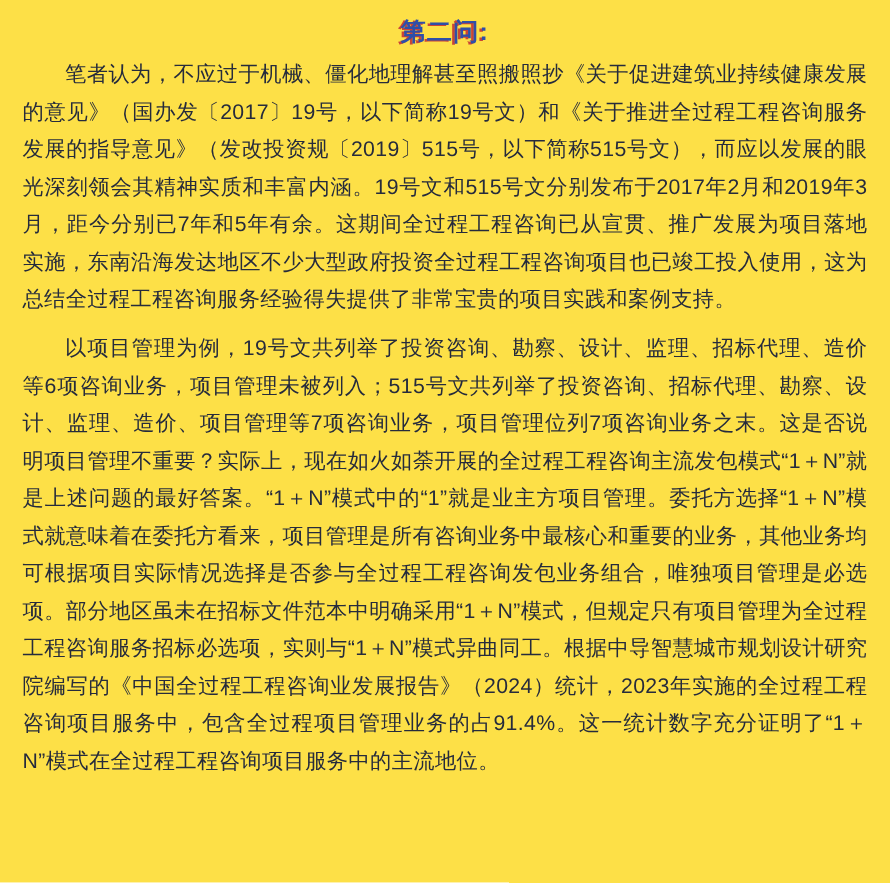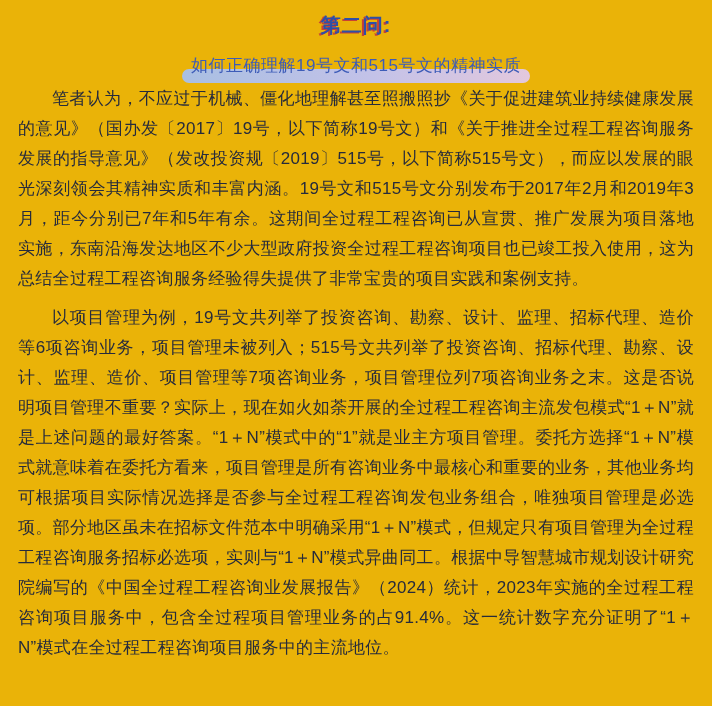--- a/index.html
+++ b/index.html
@@ -5,21 +5,21 @@
   html, body {
     margin: 0;
     padding: 0;
     background: #ffffff;
     font-family: "Liberation Sans", "DejaVu Sans", sans-serif;
   }
   .doc {
     width: 712px;
     height: 706px;
     box-sizing: border-box;
-    background: #eab308;
+    background: #fde047;
     overflow: hidden;
     padding: 10px 18px 0 18px;
   }
   .title {
     margin: 2px 0 0 0;
     text-align: center;
     font-size: 20px;
     font-weight: bold;
     color: #2e4fa8;
     letter-spacing: 1px;
@@ -63,24 +63,18 @@
     margin: 0 0 9px 0;
     text-indent: 2em;
   }
 </style>
 </head>
 <body>
 
 <div class="doc">
   <h1 class="title">第二问:</h1>
 
-  <div class="subtitle-wrap">
-    <span class="subtitle">
-      <span class="pill"></span>
-      <span class="subtitle-text">如何正确理解19号文和515号文的精神实质</span>
-    </span>
-  </div>
 
   <div class="body">
     <p>笔者认为，不应过于机械、僵化地理解甚至照搬照抄《关于促进建筑业持续健康发展的意见》（国办发〔2017〕19号，以下简称19号文）和《关于推进全过程工程咨询服务发展的指导意见》（发改投资规〔2019〕515号，以下简称515号文），而应以发展的眼光深刻领会其精神实质和丰富内涵。19号文和515号文分别发布于2017年2月和2019年3月，距今分别已7年和5年有余。这期间全过程工程咨询已从宣贯、推广发展为项目落地实施，东南沿海发达地区不少大型政府投资全过程工程咨询项目也已竣工投入使用，这为总结全过程工程咨询服务经验得失提供了非常宝贵的项目实践和案例支持。</p>
     <p>以项目管理为例，19号文共列举了投资咨询、勘察、设计、监理、招标代理、造价等6项咨询业务，项目管理未被列入；515号文共列举了投资咨询、招标代理、勘察、设计、监理、造价、项目管理等7项咨询业务，项目管理位列7项咨询业务之末。这是否说明项目管理不重要？实际上，现在如火如荼开展的全过程工程咨询主流发包模式“1＋N”就是上述问题的最好答案。“1＋N”模式中的“1”就是业主方项目管理。委托方选择“1＋N”模式就意味着在委托方看来，项目管理是所有咨询业务中最核心和重要的业务，其他业务均可根据项目实际情况选择是否参与全过程工程咨询发包业务组合，唯独项目管理是必选项。部分地区虽未在招标文件范本中明确采用“1＋N”模式，但规定只有项目管理为全过程工程咨询服务招标必选项，实则与“1＋N”模式异曲同工。根据中导智慧城市规划设计研究院编写的《中国全过程工程咨询业发展报告》（2024）统计，2023年实施的全过程工程咨询项目服务中，包含全过程项目管理业务的占91.4%。这一统计数字充分证明了“1＋N”模式在全过程工程咨询项目服务中的主流地位。</p>
   </div>
 </div>
 
 </body></html>

